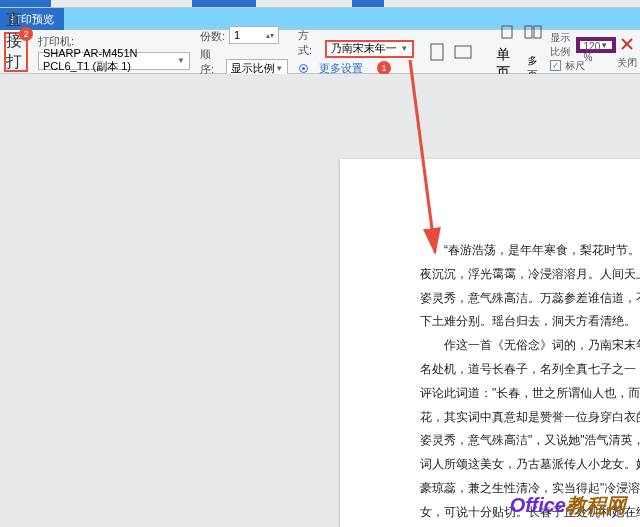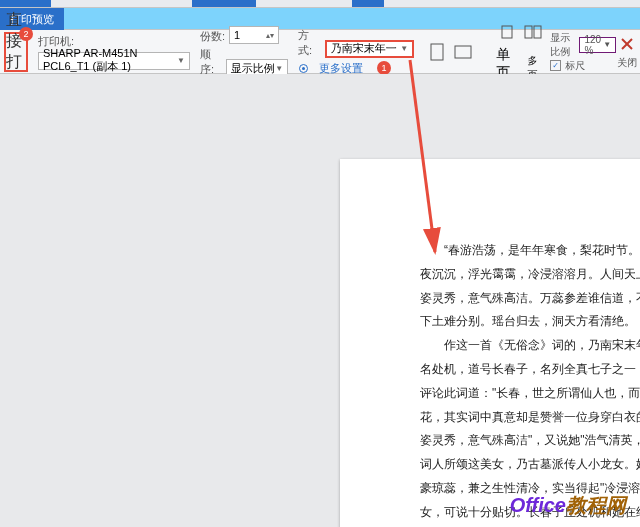--- a/index.html
+++ b/index.html
@@ -21,21 +21,21 @@
 .dropdown.order{width:70px}
 .dropdown.mode{width:98px;border:2px solid #e74c3c}
 .dropdown .arrow{margin-left:auto;font-size:8px;color:#666}
 .sep{width:1px;height:36px;background:#ccc;margin:0 6px}
 .ico-group{display:flex;gap:4px;align-items:center}
 .ico{width:22px;height:22px;border:1px solid transparent;display:flex;align-items:center;justify-content:center;cursor:pointer;color:#555}
 .more-settings{display:flex;align-items:center;gap:10px;color:#2a6fc9;font-size:11px;cursor:pointer}
 .more-settings .bnum{width:14px;height:14px;border-radius:50%;background:#e74c3c;color:#fff;font-size:9px;line-height:14px;text-align:center;display:inline-block;margin-left:4px}
 .zoom-group{display:flex;flex-direction:column;gap:0;font-size:10px;color:#555}
 .zoom-row{display:flex;align-items:center;gap:4px}
-.zoom-sel{border:1px solid #701a75;background:#fff;padding:0 4px;height:16px;width:52px;font-size:10px;display:flex;align-items:center}
+.zoom-sel{border:4px solid #701a75;background:#fff;padding:0 4px;height:16px;width:52px;font-size:10px;display:flex;}
 .chk{width:11px;height:11px;border:1px solid #888;display:inline-flex;align-items:center;justify-content:center;font-size:8px;color:#2a6fc9}
 .close-area{display:flex;flex-direction:column;align-items:center;gap:1px;font-size:10px;color:#555;margin-left:auto;padding-right:6px}
 .workspace{position:absolute;top:74px;left:0;right:0;bottom:0;background:#e8e9eb}
 .paper{position:absolute;left:340px;top:85px;width:400px;height:600px;background:#fff;box-shadow:0 1px 3px rgba(0,0,0,.3);padding:80px 30px 30px 80px;font-size:12px;line-height:1.9;color:#222}
 .paper p{margin-bottom:1px;text-indent:2em}
 .red-arrow{position:absolute;top:52px;left:280px;pointer-events:none}
 .watermark{position:absolute;bottom:8px;right:14px;font-size:20px;font-weight:bold;font-style:italic;pointer-events:none}
 .wm1{color:#6d28d9}
 .wm2{color:#a16207}
 .watermark .url{font-size:13px;color:#ff9800;font-style:normal;font-weight:normal;display:block;text-align:right}

